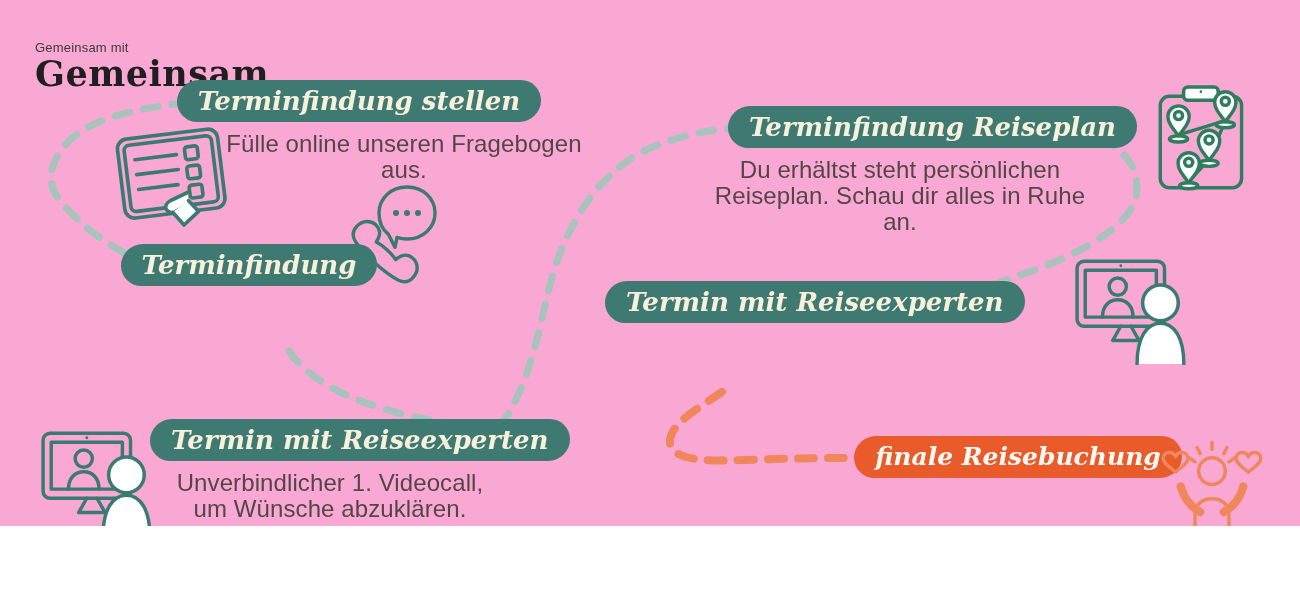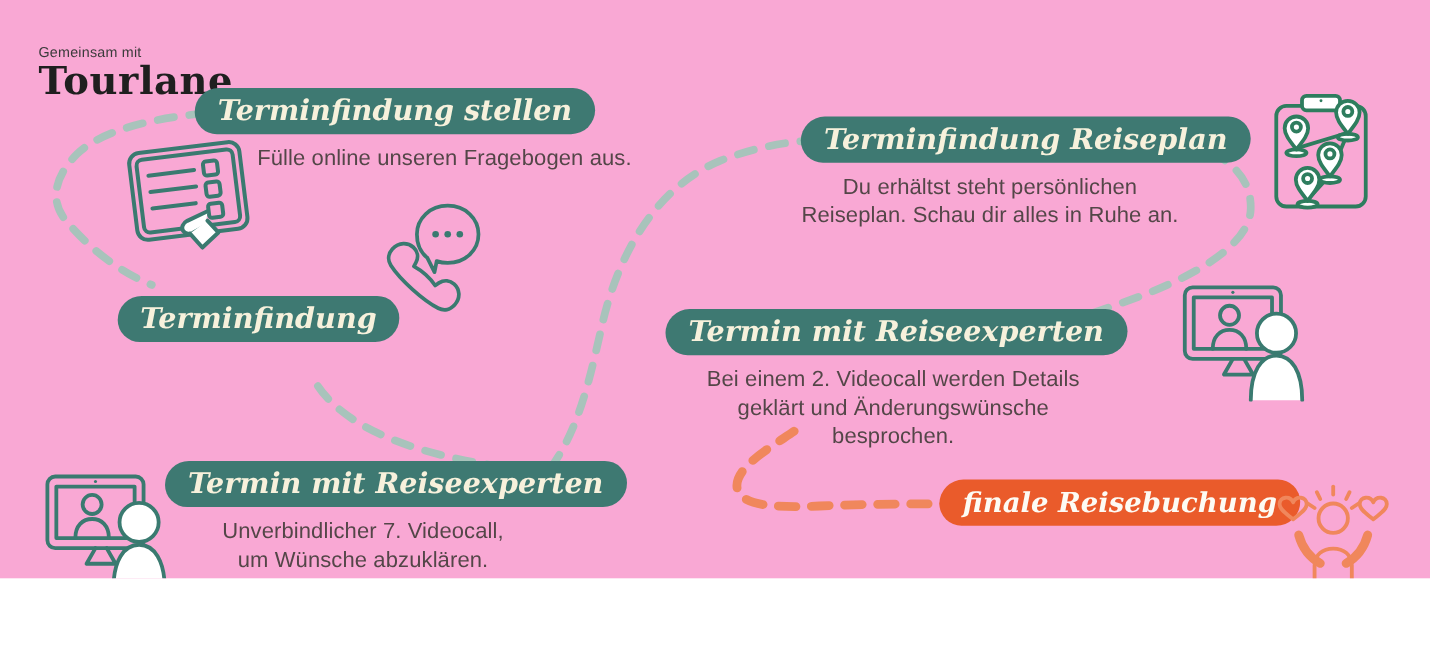--- a/index.html
+++ b/index.html
@@ -30,21 +30,21 @@
   .step{position:absolute;text-align:center;}
   .badge{
     display:inline-block;position:relative;
     background:var(--badge-teal);color:var(--badge-text);
     font-family:"DejaVu Serif","Liberation Serif",serif;font-style:italic;font-weight:bold;
     font-size:26px;line-height:30px;padding:6px 21px;border-radius:26px 24px 26px 24px;
     white-space:nowrap;
   }
   .badge.orange{background:var(--badge-orange);color:#fdfbf4;text-align:right;}
   .desc{
-    margin-top:9px;color:var(--body-text);font-size:20px;line-height:26px;
+    margin-top:9px;color:var(--body-text);font-size:24px;line-height:26px;
     white-space:pre-line;letter-spacing:.1px;
   }
   .icon{position:absolute;}
   .icon svg{display:block;width:100%;height:100%;}
   .icon-teal{color:var(--icon-teal);}
   .icon-green{color:var(--icon-green);}
   .icon-orange{color:var(--icon-orange);}
 </style>
 </head>
 <body>
@@ -54,49 +54,46 @@
   <svg class="paths-overlay" viewBox="0 0 1300 592" aria-hidden="true">
     <path class="sage-path" d="M 216,101 C 150,104 95,116 70,140 C 48,162 45,185 62,203 C 82,226 108,247 138,259"></path>
     <path class="sage-path" d="M 289,351 C 312,385 365,410 448,423"></path>
     <path class="sage-path" d="M 500,426 C 527,390 537,340 547,297 C 560,238 592,172 655,146 C 702,128 737,127 764,127"></path>
     <path class="sage-path" d="M 1073,129 C 1115,139 1138,160 1137,190 C 1136,224 1082,254 1018,276 C 992,285 975,291 961,297"></path>
     <path class="orange-path" d="M 722,392 C 700,407 668,425 670,443 C 672,459 700,462 745,460 C 790,458 835,458 874,458"></path>
   </svg>
 
   <div class="logo">
     <div class="logo-pretext">Gemeinsam mit</div>
-    <div class="logo-brand">Tourlane</div>
+    <div class="logo-brand">Gemeinsam</div>
   </div>
 
   <div class="step" style="left:204px;top:80px;width:400px;">
     <span class="badge" style="left:-45px;">Terminfindung stellen</span>
     <div class="desc">Fülle online unseren Fragebogen aus.</div>
   </div>
 
   <div class="step" style="left:85px;top:244px;width:300px;">
-    <span class="badge" style="left:0;margin-top:25px;">Terminfindung</span>
+    <span class="badge" style="left:14px;">Terminfindung</span>
   </div>
 
   <div class="step" style="left:150px;top:419px;width:360px;">
     <span class="badge">Termin mit Reiseexperten</span>
-    <div class="desc">Unverbindlicher 7. Videocall,
+    <div class="desc">Unverbindlicher 1. Videocall,
 um Wünsche abzuklären.</div>
   </div>
 
   <div class="step" style="left:710px;top:106px;width:380px;">
     <span class="badge" style="left:18px;">Terminfindung Reiseplan</span>
     <div class="desc">Du erhältst steht persönlichen
 Reiseplan. Schau dir alles in Ruhe an.</div>
   </div>
 
   <div class="step" style="left:627px;top:281px;width:370px;">
     <span class="badge" style="left:-22px;">Termin mit Reiseexperten</span>
-    <div class="desc">Bei einem 2. Videocall werden Details
-geklärt und Änderungswünsche
-besprochen.</div>
   </div>
 
   <div class="step" style="left:785px;top:436px;width:360px;">
     <span class="badge orange" style="left:53px;font-size:25px;">finale Reisebuchung</span>
   </div>
 
   <div class="icon icon-teal" style="left:113px;top:126px;width:118px;height:108px;">
     <svg viewBox="0 0 110 100">
       <g fill="none" stroke="currentColor" stroke-width="3.4" stroke-linecap="round" stroke-linejoin="round" transform="rotate(-7 55 50)">
         <rect x="8" y="7" width="94" height="74" rx="9"></rect>

